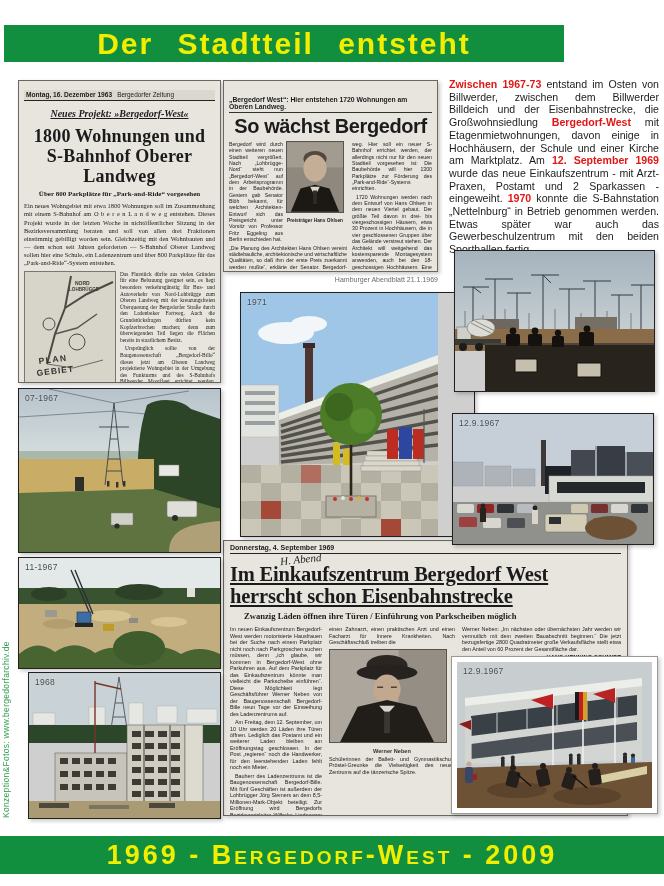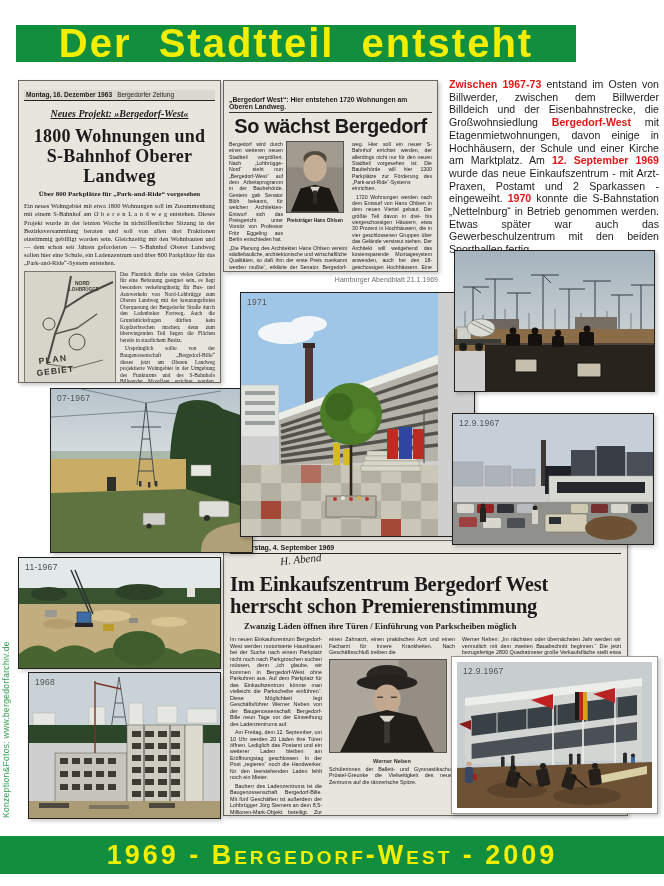--- a/index.html
+++ b/index.html
@@ -3,22 +3,22 @@
 <meta charset="utf-8">
 <style>
   * { margin:0; padding:0; box-sizing:border-box; }
   html,body { background:#ffffff; }
   body { width:664px; height:886px; position:relative; overflow:hidden;
          font-family:"Liberation Sans", sans-serif; color:#1a1a1a; }
 
   
   .bar { position:absolute; background:#128f3e; color:#f2ee00; display:flex;
          align-items:center; justify-content:center; font-weight:bold; }
-  .header-bar { left:16px; top:25px; width:560px; height:37px;
-                font-size:40px; letter-spacing:2px; word-spacing:14px; }
+  .header-bar { left:4px; top:25px; width:560px; height:37px;
+                font-size:30px; letter-spacing:2px; word-spacing:14px; }
   .footer-bar { left:0; top:836px; width:664px; height:38px;
                 font-size:27px; letter-spacing:3px; font-variant:small-caps; }
 
   
   .credit { position:absolute; left:1px; top:632px; height:186px; width:12px;
             writing-mode:vertical-rl; transform:rotate(180deg);
             font-size:8.5px; color:#2f9e4e; letter-spacing:.3px; white-space:nowrap; }
 
   
   .clip { position:absolute; background:#e7e5de; border:1px solid #6a675f;
@@ -58,40 +58,40 @@
   .ab-right p + p { margin-top:2px; text-indent:4px; }
   .ab-attr { position:absolute; left:223px; top:276px; width:215px; text-align:right;
              font-size:7px; color:#6d6b66; }
 
   
   .clip-ez { left:223px; top:540px; width:405px; height:276px; padding:3px 6px; }
   .ez-mast { font-size:7px; font-weight:bold; border-bottom:1px solid #26241f; padding-bottom:2px; }
   .ez-hand { position:absolute; left:56px; top:12px; font-family:"Liberation Serif",serif;
              font-style:italic; font-size:11px; transform:rotate(-6deg); color:#26241f; }
   .ez-head { font-family:"Liberation Serif",serif; font-weight:bold; font-size:20.5px;
-             line-height:1.08; margin-top:19px; letter-spacing:-.2px; }
+             line-height:1.08; margin-top:9px; letter-spacing:-.2px;text-decoration:underline; }
   .ez-sub { font-family:"Liberation Serif",serif; font-size:8.6px; font-weight:bold; margin:4px 0 5px 14px; }
   .ez-cols { display:flex; gap:7px; }
   .ez-c1 { width:92px; flex:none; font-size:5.4px; line-height:1.2; text-align:justify; }
   .ez-c1 p + p { margin-top:2px; text-indent:5px; }
   .ez-c2 { width:126px; flex:none; }
   .ez-c2-top { font-size:5.4px; line-height:1.2; text-align:justify; }
   .ez-photo { width:118px; height:94px; margin:3px auto 1px; border:1px solid #55534c; background:#999; }
   .ez-cap { text-align:center; font-size:5.6px; font-weight:bold; color:#33312c; }
   .ez-subcap { font-size:5.4px; line-height:1.2; text-align:justify; margin-top:2px; }
   .ez-c3 { flex:1; font-size:5.4px; line-height:1.2; text-align:justify; }
   .ez-byline { text-align:right; font-weight:bold; font-size:5.6px; margin-top:2px; letter-spacing:.2px; }
 
   
   .photo { position:absolute; border:1px solid #22211d; box-shadow:2px 2px 4px rgba(0,0,0,.22);
            overflow:hidden; background:#cfcfcf; z-index:2; }
   .photo svg { display:block; }
   .plabel { position:absolute; top:4px; left:6px; font-size:8.5px; color:#454b50;
             letter-spacing:.3px; text-shadow:0 0 2px rgba(255,255,255,.5); }
-  .ph-field   { left:18px;  top:388px; width:203px; height:165px;margin-left:32px; }
+  .ph-field   { left:18px;  top:388px; width:203px; height:165px; }
   .ph-excav   { left:18px;  top:557px; width:203px; height:112px; }
   .ph-shell   { left:28px;  top:672px; width:193px; height:147px; }
   .ph-plaza   { left:240px; top:292px; width:235px; height:245px; }
   .ph-cranes  { left:454px; top:250px; width:201px; height:142px; }
   .ph-parking { left:452px; top:413px; width:202px; height:132px; }
   .ph-opening { left:451px; top:656px; width:207px; height:158px; background:#fff;
                 padding:5px; border:1px solid #9b9992; }
   .ph-opening .plabel { top:9px; left:11px; }
 
   
@@ -387,21 +387,21 @@
     </g>
   </svg>
   <span class="plabel">1971</span>
 </div>
 
 <section class="clip clip-ez">
   <div class="ez-mast">Donnerstag, 4. September 1969</div>
   <div class="ez-hand">H. Abend</div>
   <h2 class="ez-head">
     <span>Im Einkaufszentrum Bergedorf West</span><br>
-    <span>herrscht schon Premierenstimmung</span>
+    <span>herrscht schon Eisenbahnstrecke</span>
   </h2>
   <div class="ez-sub">Zwanzig Läden öffnen ihre Türen / Einführung von Parkscheiben möglich</div>
   <div class="ez-cols">
     <div class="ez-c1">
       <p>Im neuen Einkaufszentrum Bergedorf-West werden motorisierte Hausfrauen bei der Suche nach einem Parkplatz nicht noch nach Parkgroschen suchen müssen, denn „ich glaube, wir kommen in Bergedorf-West ohne Parkuhren aus. Auf dem Parkplatz für das Einkaufszentrum könnte man vielleicht die Parkscheibe einführen“. Diese Möglichkeit legt Geschäftsführer Werner Neben von der Baugenossenschaft Bergedorf-Bille neun Tage vor der Einweihung des Ladenzentrums auf.</p>
       <p>Am Freitag, dem 12. September, um 10 Uhr werden 20 Läden ihre Türen öffnen. Lediglich das Postamt und ein weiterer Laden bleiben am Eröffnungstag geschlossen. In der Post „regieren“ noch die Handwerker, für den leerstehenden Laden fehlt noch ein Mieter.</p>
       <p>Bauherr des Ladenzentrums ist die Baugenossenschaft Bergedorf-Bille. Mit fünf Geschäften ist außerdem der Lohbrügger Jörg Siemers an dem 8,5-Millionen-Mark-Objekt beteiligt. Zur Eröffnung wird Bergedorfs Bezirksamtsleiter Wilhelm Lindemann ein weißes Band durchschneiden, dazu musizieren ein Knabenspielmannszug und eine Blaskapelle.</p>
 
     </div>
     <div class="ez-c2">

